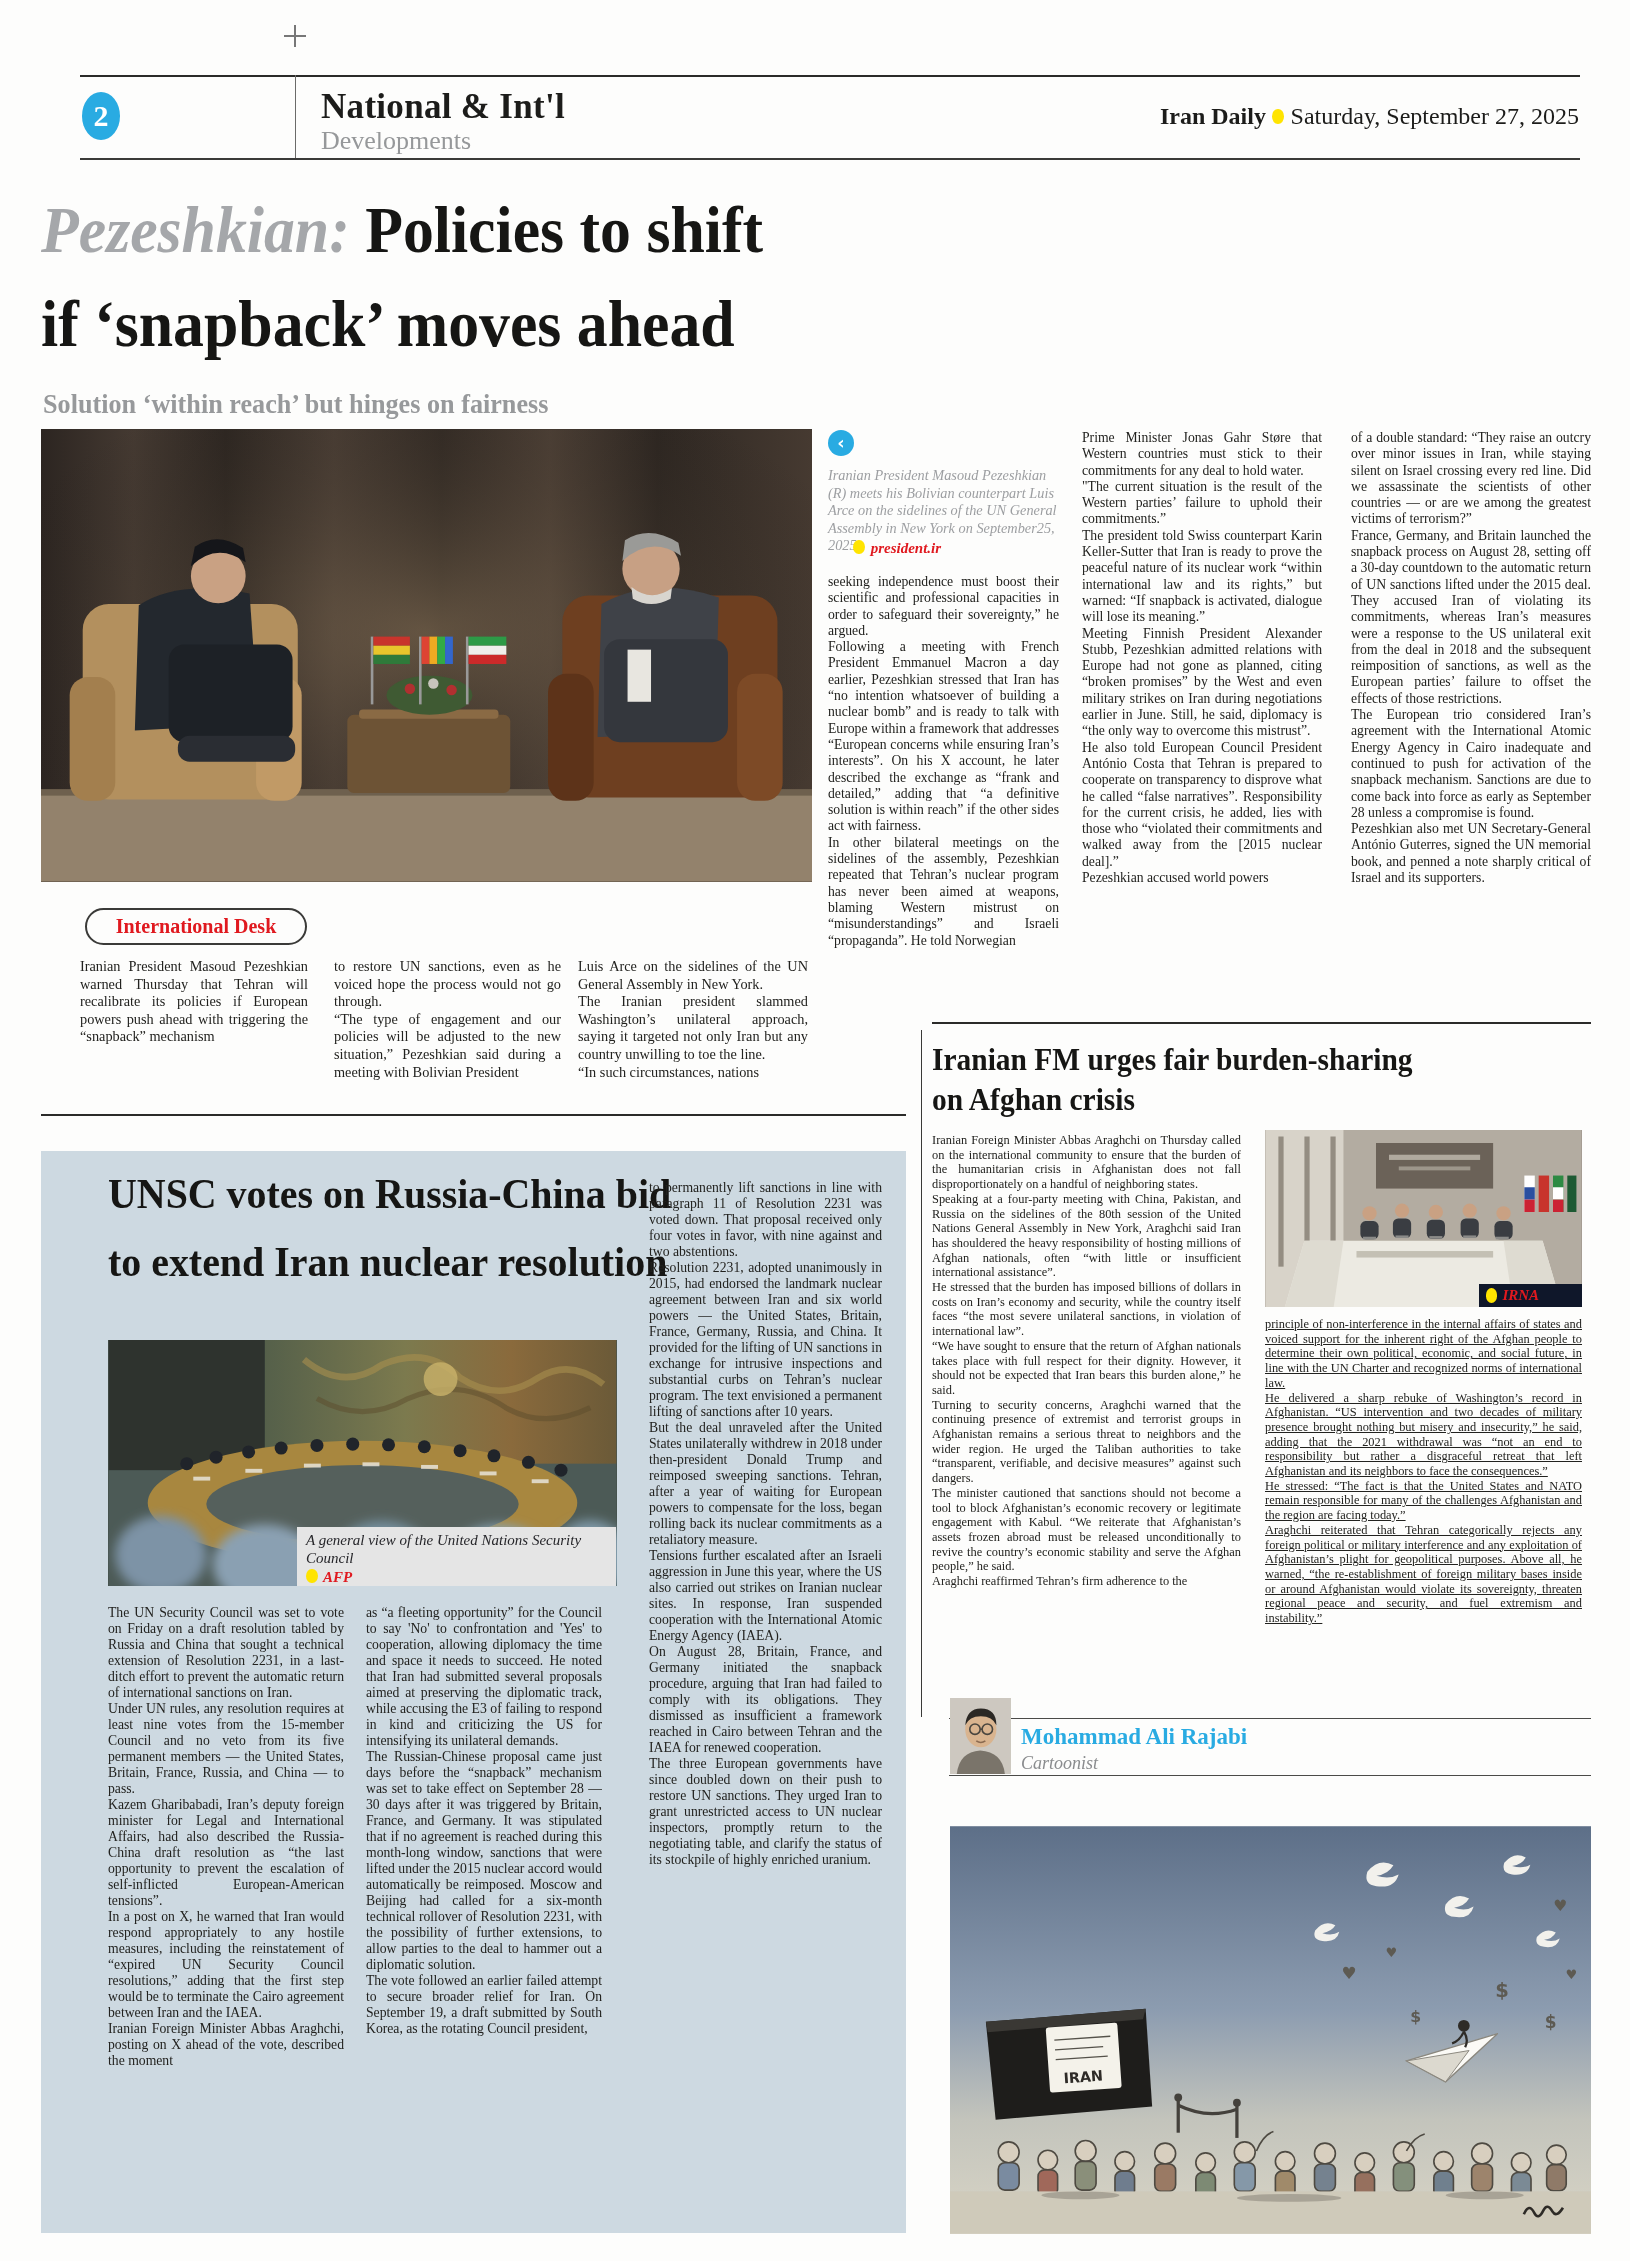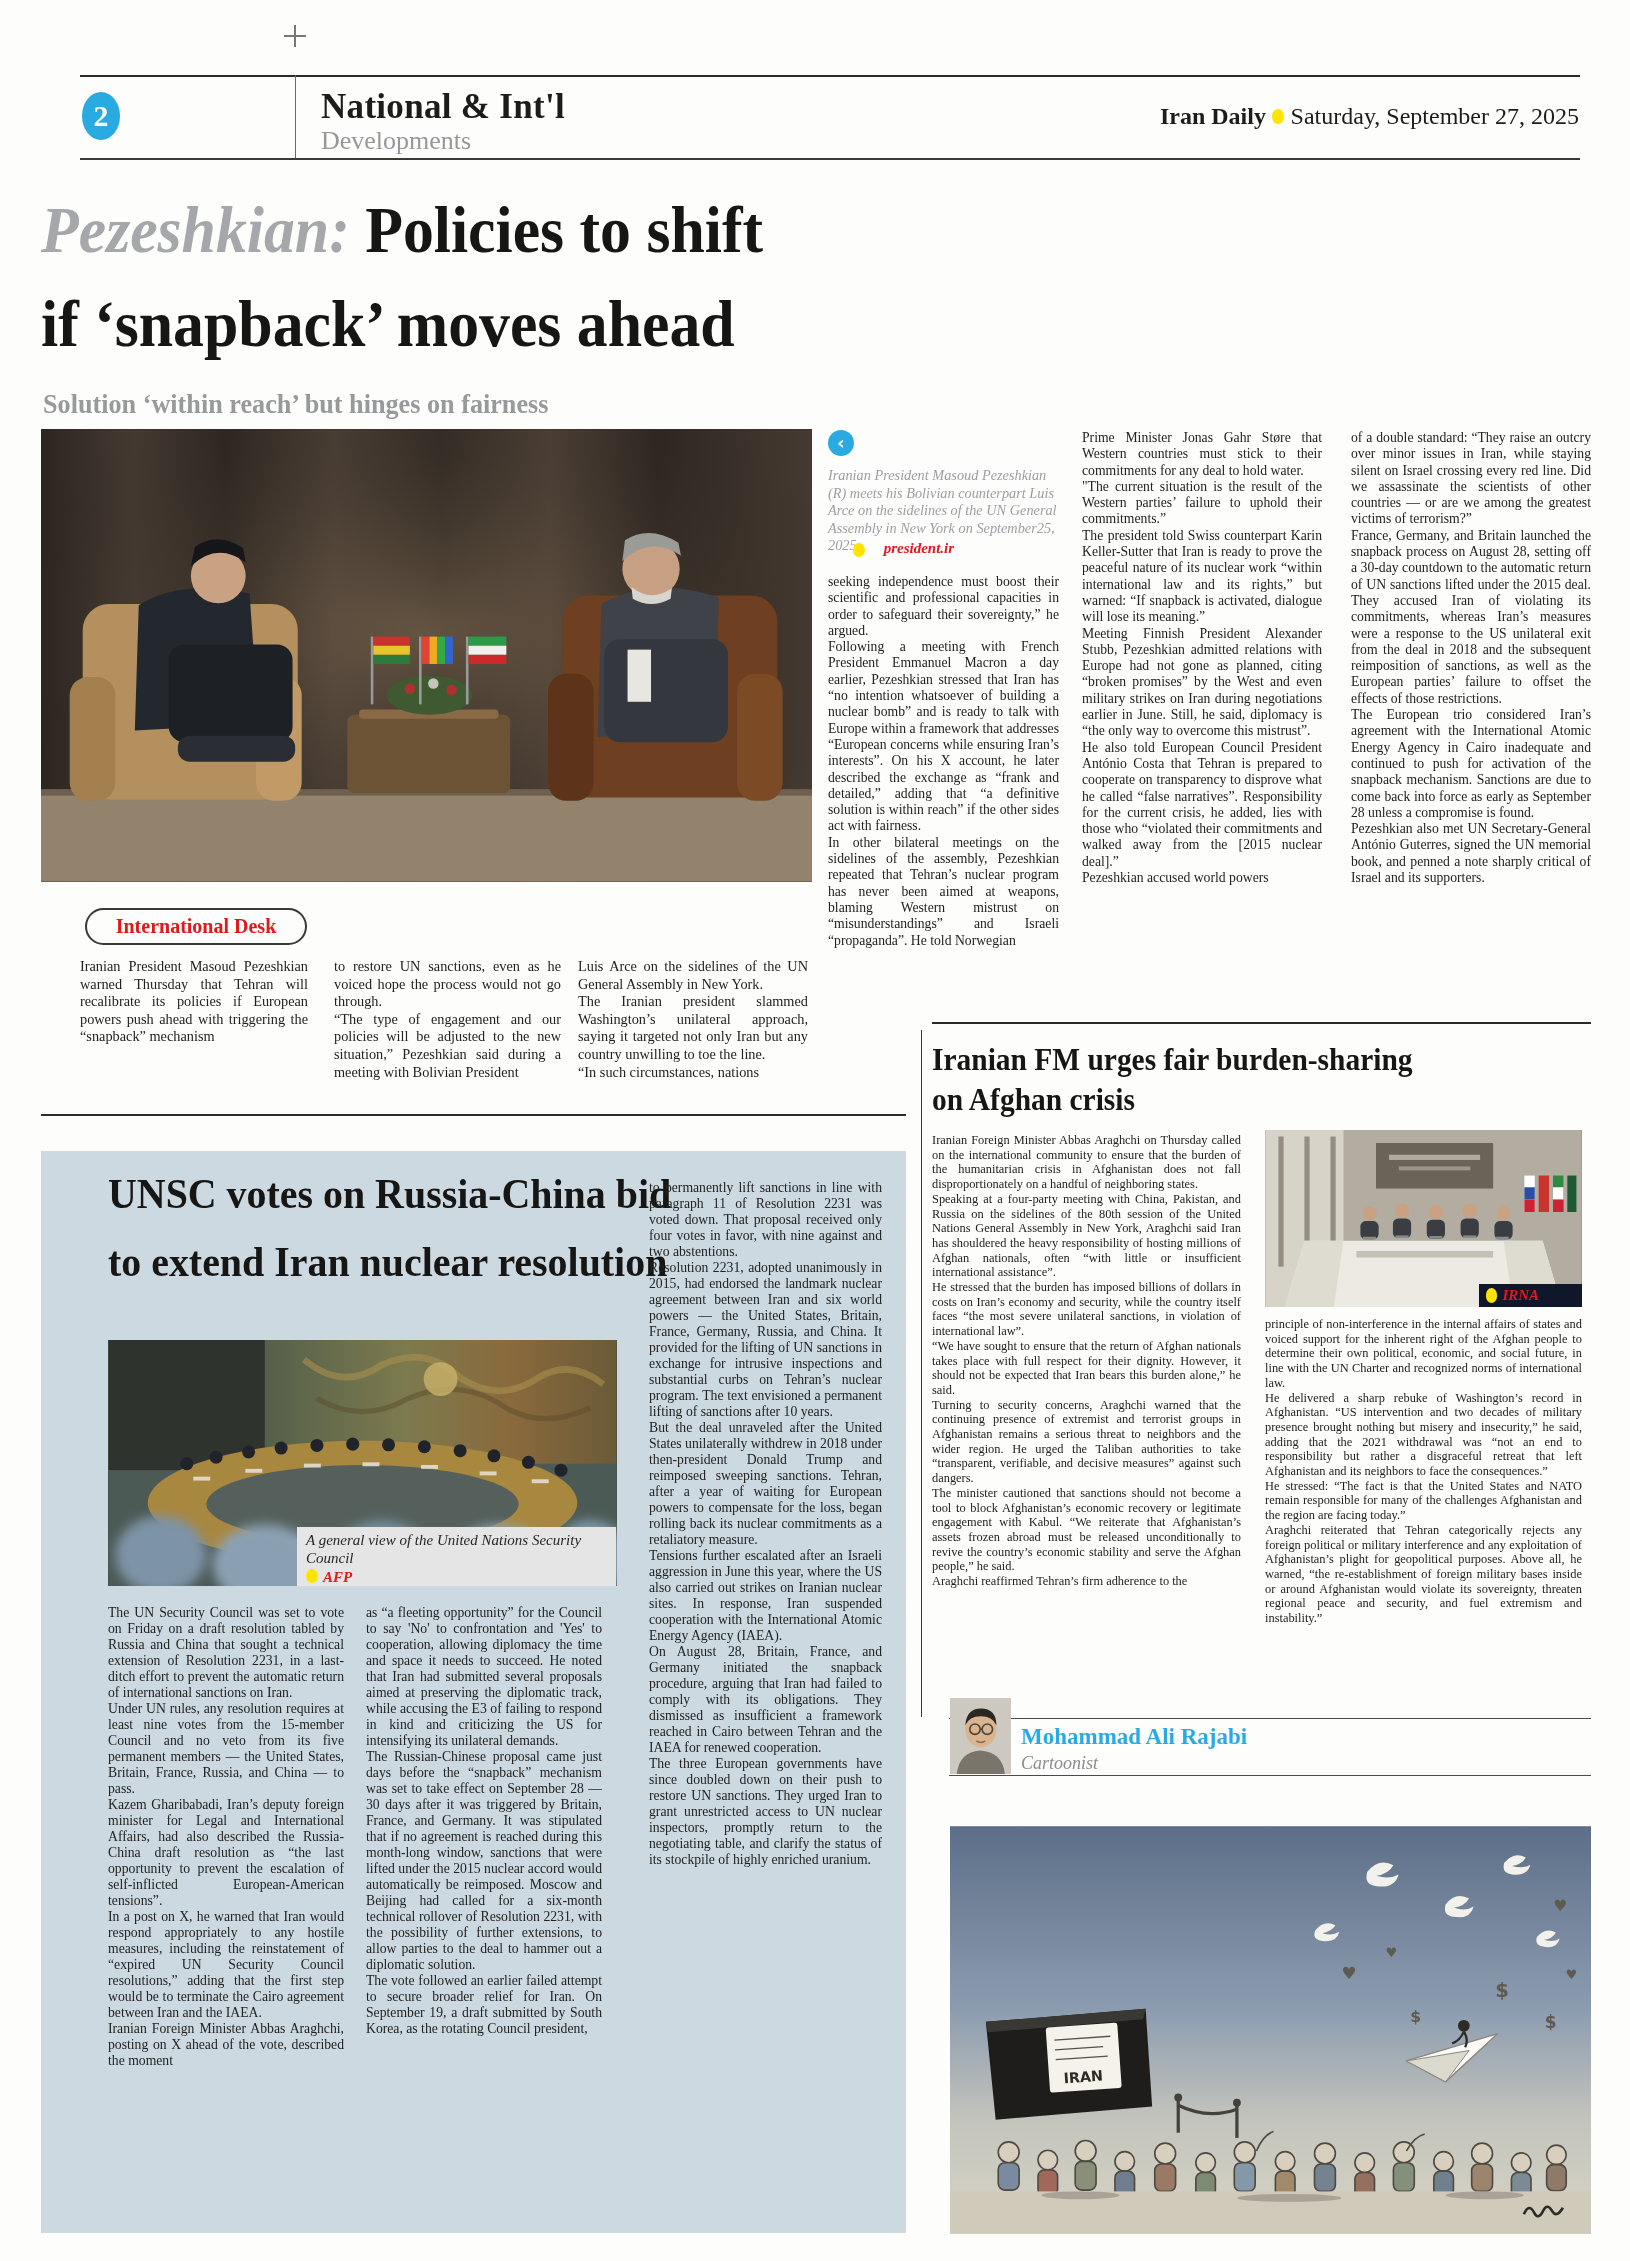--- a/index.html
+++ b/index.html
@@ -30,21 +30,21 @@
   
   .col{position:absolute;text-align:justify;white-space:pre-line;overflow:hidden;color:#22221f;}
   .lead-col{font-size:13.7px;line-height:16.3px;}
   .unsc-col{font-size:13.7px;line-height:16px;}
   .fm-col{font-size:12.4px;line-height:14.7px;}
   
   #lead-photo{left:41px;top:429px;width:771px;height:453px;overflow:hidden;background:#35302b;}
   #cap-circle{left:828px;top:430px;width:26px;height:26px;border-radius:50%;background:#29abe2;color:#fff;
               font-size:18px;font-weight:bold;text-align:center;line-height:25px;font-family:"DejaVu Sans",sans-serif;}
   #lead-caption{left:828px;top:467px;width:231px;font-size:14.3px;line-height:17.6px;font-style:italic;color:#9c9ea1;}
-  #lead-credit{left:828px;top:540px;display:flex;align-items:flex-end;gap:19px;padding-left:25px;}
+  #lead-credit{left:828px;top:540px;display:flex;align-items:flex-start;gap:6px;padding-left:25px;}
   .credit-red{color:#e0191f;font-style:italic;font-size:15px;font-weight:bold;}
   #lead-col4{left:828px;top:574px;width:231px;height:531px;}
   #lead-col5{left:1082px;top:430px;width:240px;height:582px;}
   #lead-col6{left:1351px;top:430px;width:240px;height:582px;}
   
   #desk-pill{left:85px;top:908px;width:218px;height:33px;border:2px solid #3a3a38;border-radius:26px;
              color:#e0191f;font-weight:bold;font-size:20px;text-align:center;line-height:33px;}
   #lead-colA{left:80px;top:958px;width:228px;height:151px;font-size:14.3px;line-height:17.6px;}
   #lead-colB{left:334px;top:958px;width:227px;height:151px;font-size:14.3px;line-height:17.6px;}
   #lead-colC{left:578px;top:958px;width:230px;height:151px;font-size:14.3px;line-height:17.6px;}
@@ -61,21 +61,21 @@
   #unsc-credit{display:flex;align-items:flex-start;gap:5.2px;margin-top:1.3px;}
   #unsc-col1{left:108px;top:1605px;width:236px;height:616px;}
   #unsc-col2{left:366px;top:1605px;width:236px;height:616px;}
   #unsc-col3{left:649px;top:1180px;width:233px;height:1033px;}
   
   #fm-h1{left:932px;top:1042px;font-size:31px;}
   #fm-h2{left:932px;top:1082px;font-size:31px;}
   #fm-col1{left:932px;top:1133px;width:309px;height:582px;}
   #fm-photo{left:1265px;top:1130px;width:317px;height:177px;overflow:hidden;background:#8d867c;}
   #fm-credbox{left:1479px;top:1284px;width:103px;height:23px;background:#0f172a;display:flex;align-items:center;gap:5.2px;padding-left:6.5px;box-sizing:border-box;}
-  #fm-col2{left:1265px;top:1317px;width:317px;height:398px;}
+  #fm-col2{left:1265px;top:1317px;width:317px;height:398px;text-decoration:underline;}
   
   #byline-rule-top{left:949px;top:1718px;width:642px;height:1.3px;background:#4a4a48;}
   #byline-rule-bot{left:949px;top:1775px;width:642px;height:1.3px;background:#4a4a48;}
   #avatar{left:950px;top:1698px;width:61px;height:76px;overflow:hidden;background:#cfcac2;}
   #byline-name{left:1021px;top:1724px;font-size:23px;font-weight:bold;color:#29abe2;}
   #byline-role{left:1021px;top:1753px;font-size:18px;font-style:italic;color:#8a8c8e;}
   
   #cartoon{left:950px;top:1826px;width:641px;height:408px;overflow:hidden;}
 </style>
 </head>

